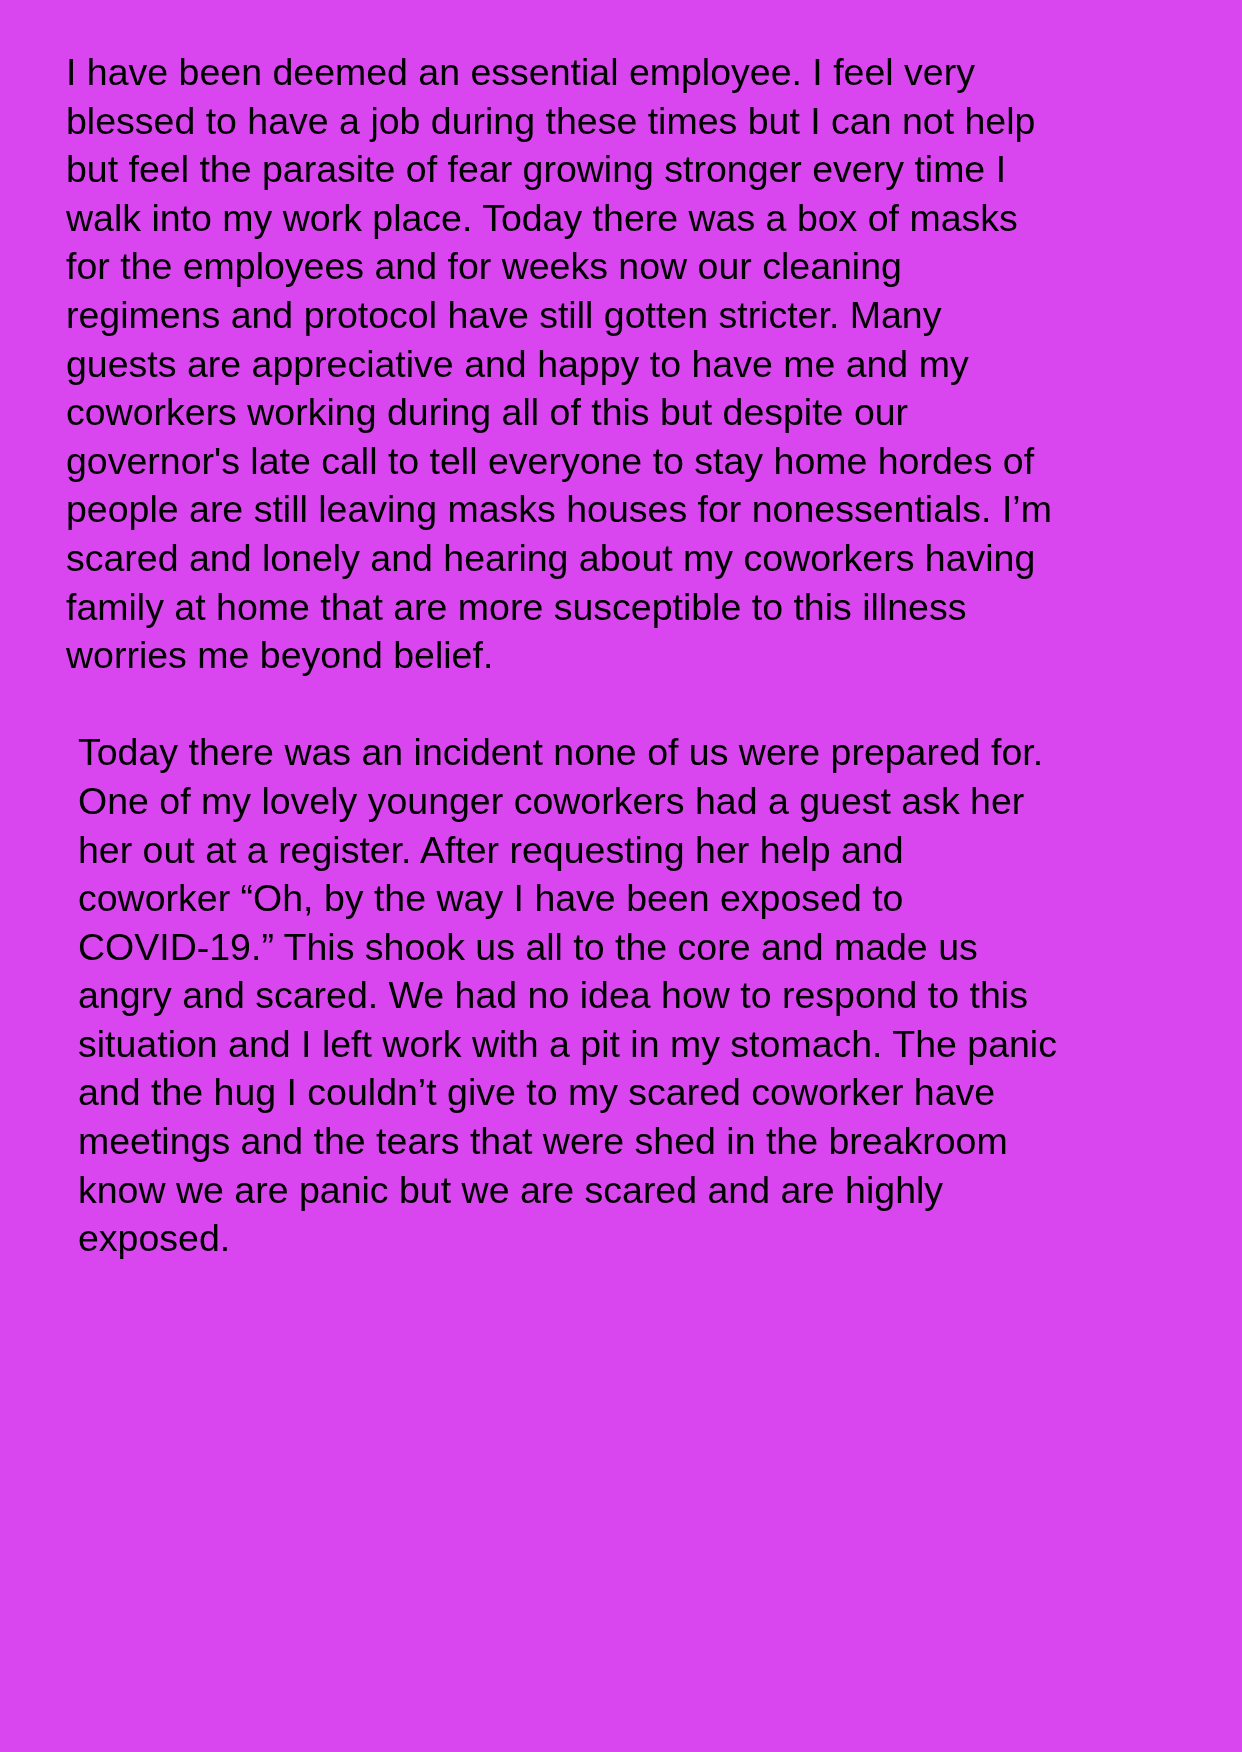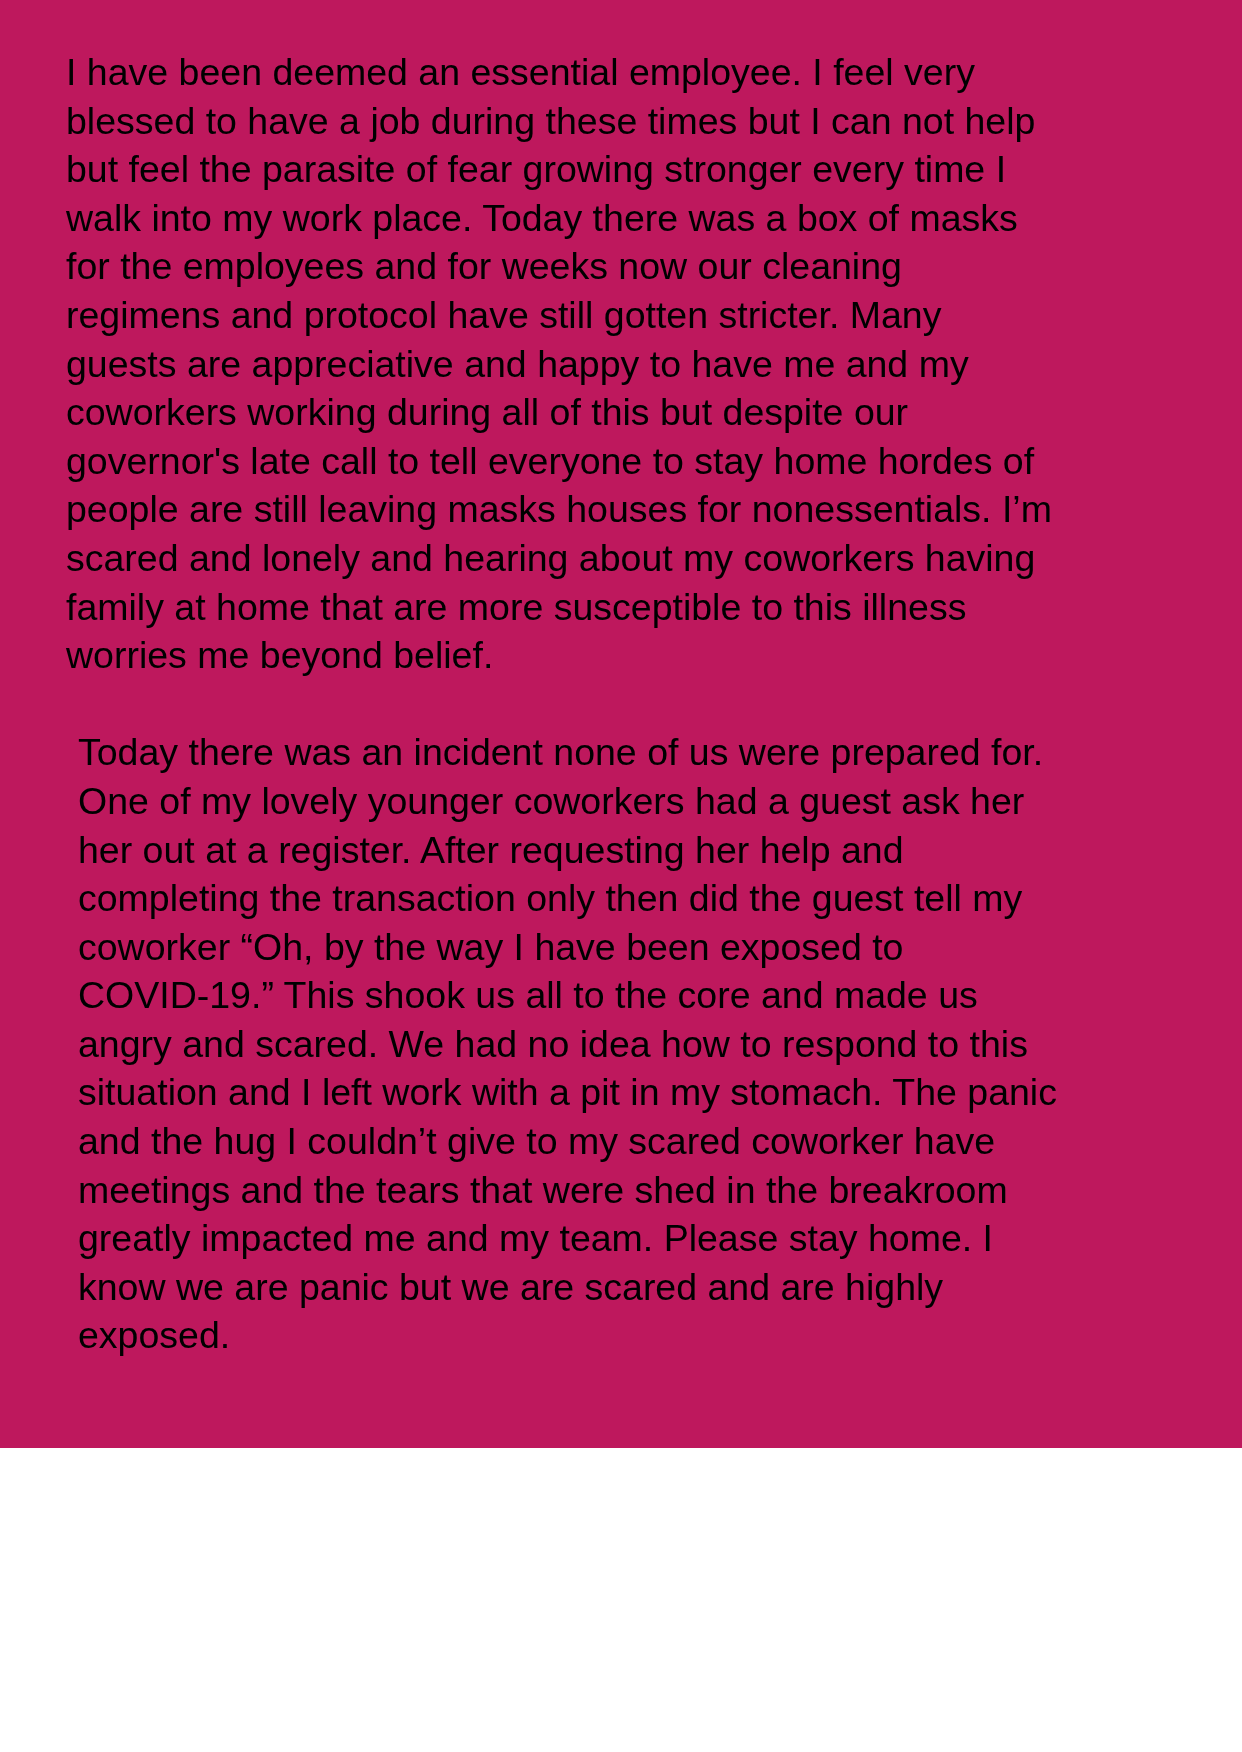--- a/index.html
+++ b/index.html
@@ -11,22 +11,22 @@
       width: 1242px;
       height: 1752px;
       position: relative;
       overflow: hidden;
     }
     .page {
       position: absolute;
       left: 0;
       top: 0;
       width: 1242px;
-      height: 1448px;
-      background: #be185d;
+      height: 1752px;
+      background: #d946ef;
     }
     .text-block {
       position: absolute;
       left: 66px;
       top: 48px;
       width: 1140px;
       font-family: "Liberation Sans", sans-serif;
       font-size: 37.5px;
       line-height: 48.6px;
       color: #000000;
@@ -63,25 +63,23 @@
       <span class="line">governor's late call to tell everyone to stay home hordes of</span>
       <span class="line">people are still leaving masks houses for nonessentials. I’m</span>
       <span class="line">scared and lonely and hearing about my coworkers having</span>
       <span class="line">family at home that are more susceptible to this illness</span>
       <span class="line">worries me beyond belief.</span>
     </p>
     <p class="paragraph">
       <span class="line">Today there was an incident none of us were prepared for.</span>
       <span class="line">One of my lovely younger coworkers had a guest ask her</span>
       <span class="line">her out at a register. After requesting her help and</span>
-      <span class="line">completing the transaction only then did the guest tell my</span>
       <span class="line">coworker “Oh, by the way I have been exposed to</span>
       <span class="line">COVID-19.” This shook us all to the core and made us</span>
       <span class="line">angry and scared. We had no idea how to respond to this</span>
       <span class="line">situation and I left work with a pit in my stomach. The panic</span>
       <span class="line">and the hug I couldn’t give to my scared coworker have</span>
       <span class="line">meetings and the tears that were shed in the breakroom</span>
-      <span class="line">greatly impacted me and my team. Please stay home. I</span>
       <span class="line">know we are panic but we are scared and are highly</span>
       <span class="line">exposed.</span>
     </p>
   </div>
 </div>
 
 </body></html>

